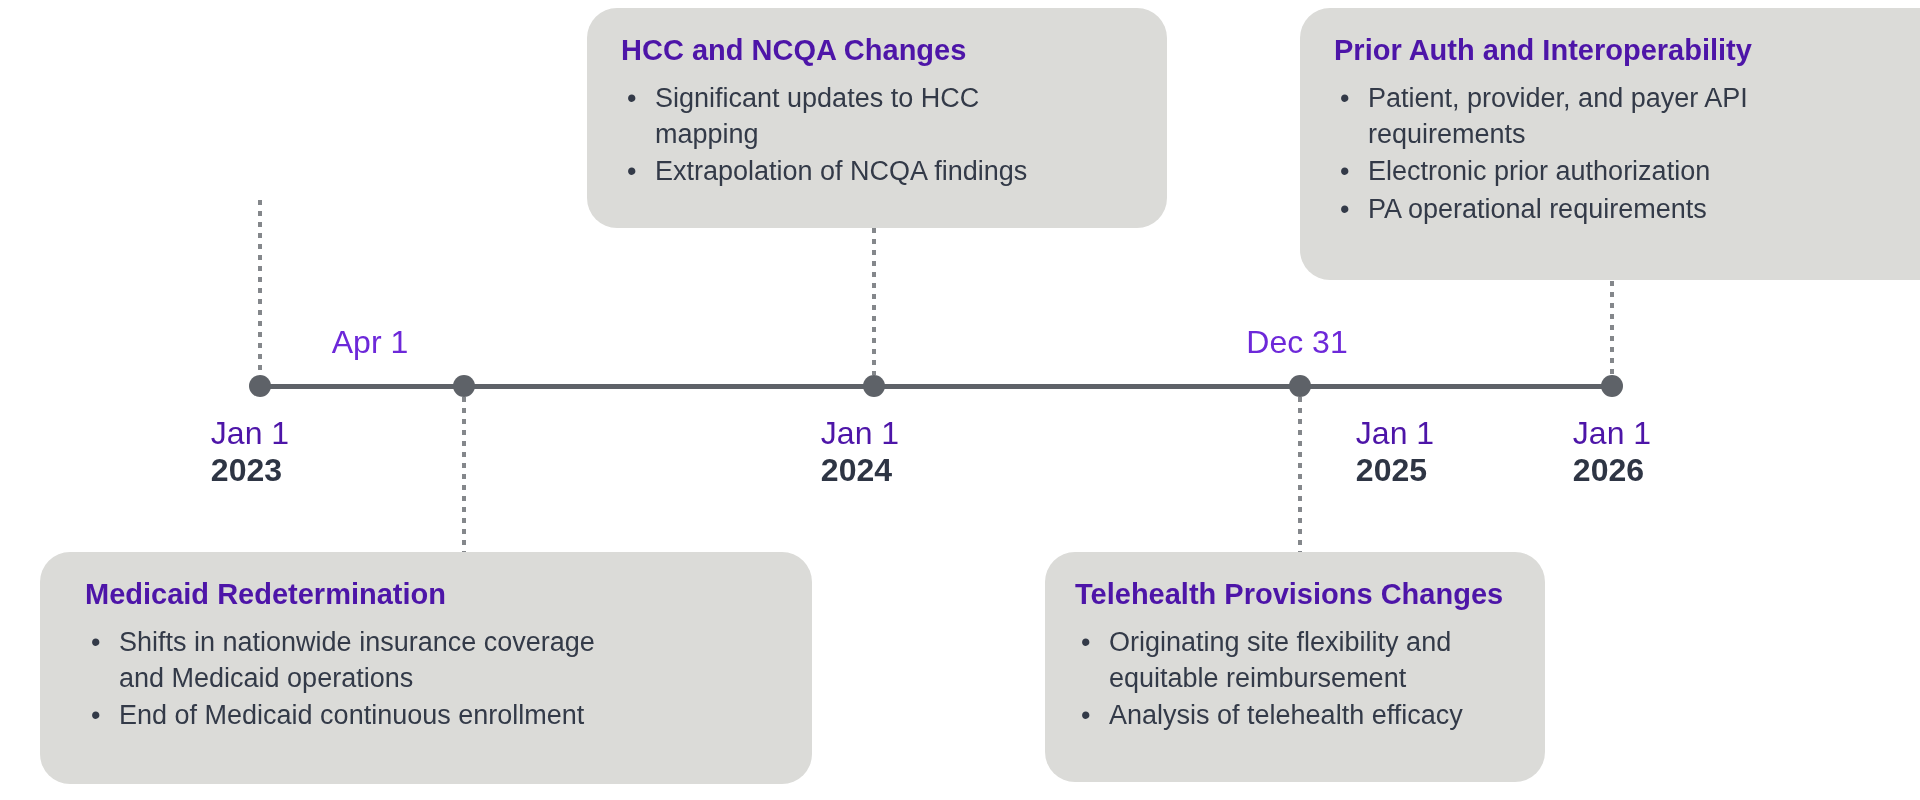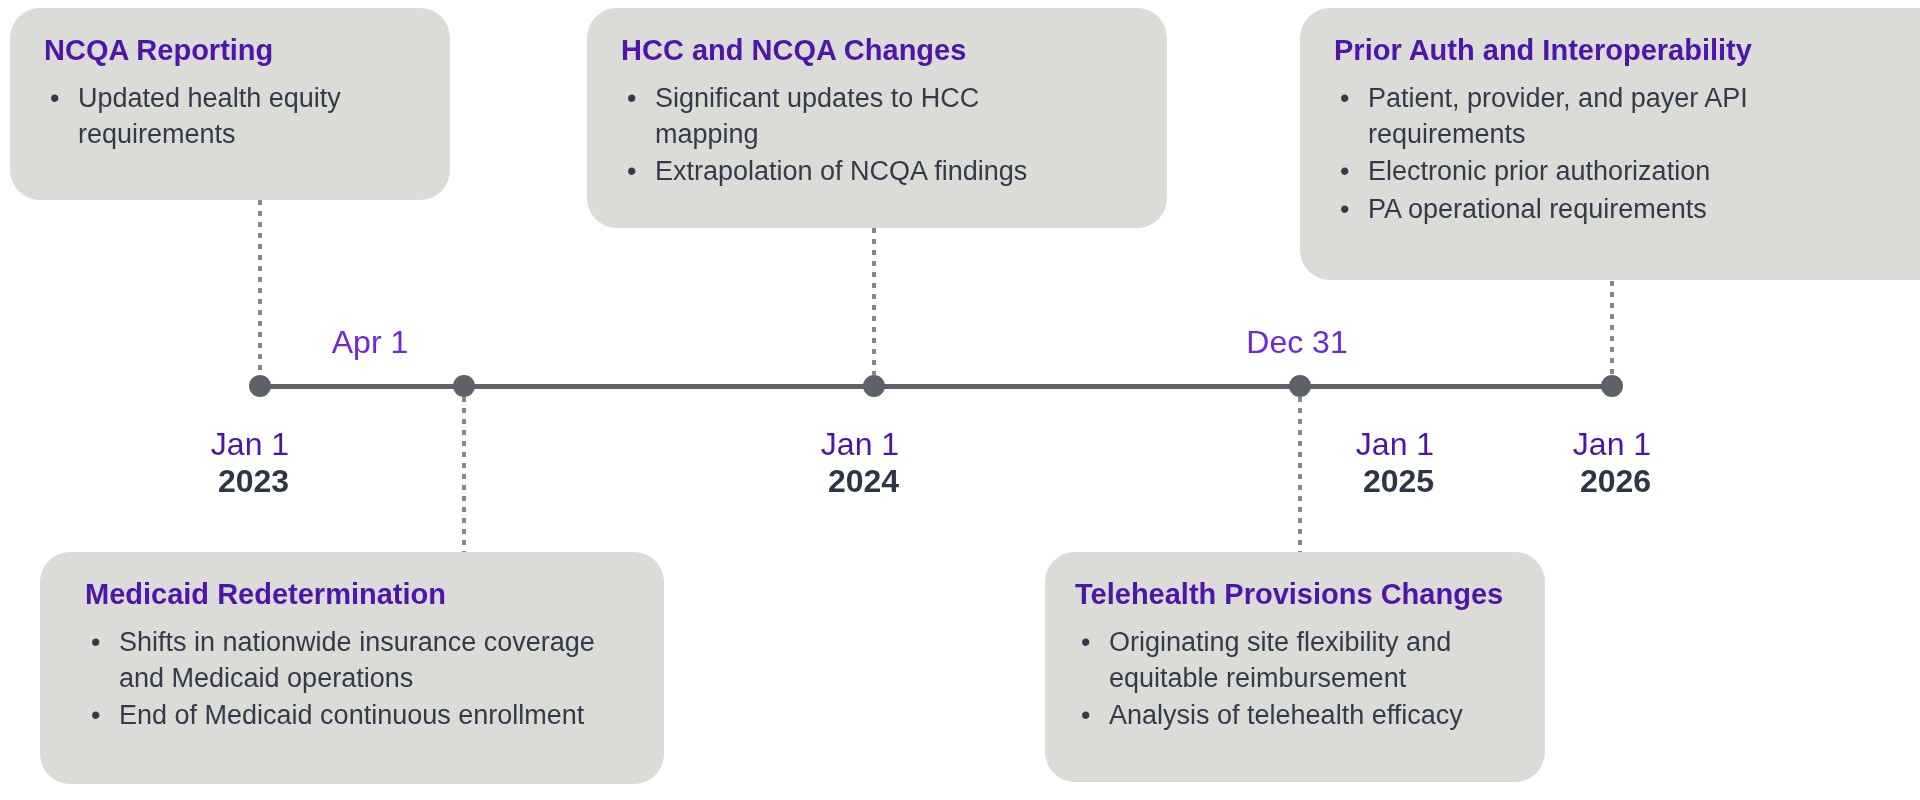--- a/index.html
+++ b/index.html
@@ -17,53 +17,47 @@
   .bullets{list-style:none;margin:0;padding:0;font-size:27px;line-height:1.32;color:#333A48;}
   .bullets li{position:relative;padding-left:34px;margin:0 0 2px 0;}
   .bullets li::before{content:"•";position:absolute;left:6px;top:0;color:#333A48;}
   
   .card-ncqa{left:10px;top:8px;width:440px;height:192px;}
   .card-ncqa .bullets{max-width:320px;}
   .card-hcc{left:587px;top:8px;width:580px;height:220px;}
   .card-hcc .bullets{max-width:410px;}
   .card-pa{left:1300px;top:8px;width:704px;height:272px;}
   .card-pa .bullets{max-width:460px;}
-  .card-medicaid{left:40px;top:552px;width:624px;height:232px;padding-left:45px;}
+  .card-medicaid{left:40px;top:552px;width:772px;height:232px;padding-left:45px;}
   .card-medicaid .bullets{max-width:540px;}
   .card-telehealth{left:1045px;top:552px;width:500px;height:230px;padding-left:30px;}
   .card-telehealth .bullets{max-width:440px;}
   
   .tl-line{position:absolute;left:260px;top:384px;width:1352px;height:5px;background:#5E6268;}
   .tl-dot{position:absolute;width:22px;height:22px;border-radius:50%;background:#5E6268;top:375px;transform:translateX(-50%);}
   .connector{
     position:absolute;width:4px;transform:translateX(-50%);
     background:repeating-linear-gradient(to bottom,#84878B 0 5px,transparent 5px 11px);
   }
   .lbl-above{
     position:absolute;top:324px;transform:translateX(-50%);
     font-size:32px;color:#6d28d9;white-space:nowrap;
   }
   .lbl-below{
-    position:absolute;top:427px;transform:translateX(-50%);
-    text-align:right;white-space:nowrap;line-height:1.1;
+    position:absolute;top:416px;transform:translateX(-50%);
+    text-align:left;white-space:nowrap;line-height:1.1;
   }
   .lbl-below .d{font-size:32px;color:#4D15A8;}
   .lbl-below .y{font-size:32px;font-weight:bold;color:#2E3544;margin-top:2px;}
 </style>
 </head>
 <body>
 
 <div class="canvas">
 
-  <div class="card card-ncqa">
-    <h2 class="card-title">NCQA Reporting</h2>
-    <ul class="bullets">
-      <li>Updated health equity requirements</li>
-    </ul>
-  </div>
 
   <div class="card card-hcc">
     <h2 class="card-title">HCC and NCQA Changes</h2>
     <ul class="bullets">
       <li>Significant updates to HCC mapping</li>
       <li>Extrapolation of NCQA findings</li>
     </ul>
   </div>
 
   <div class="card card-pa">

